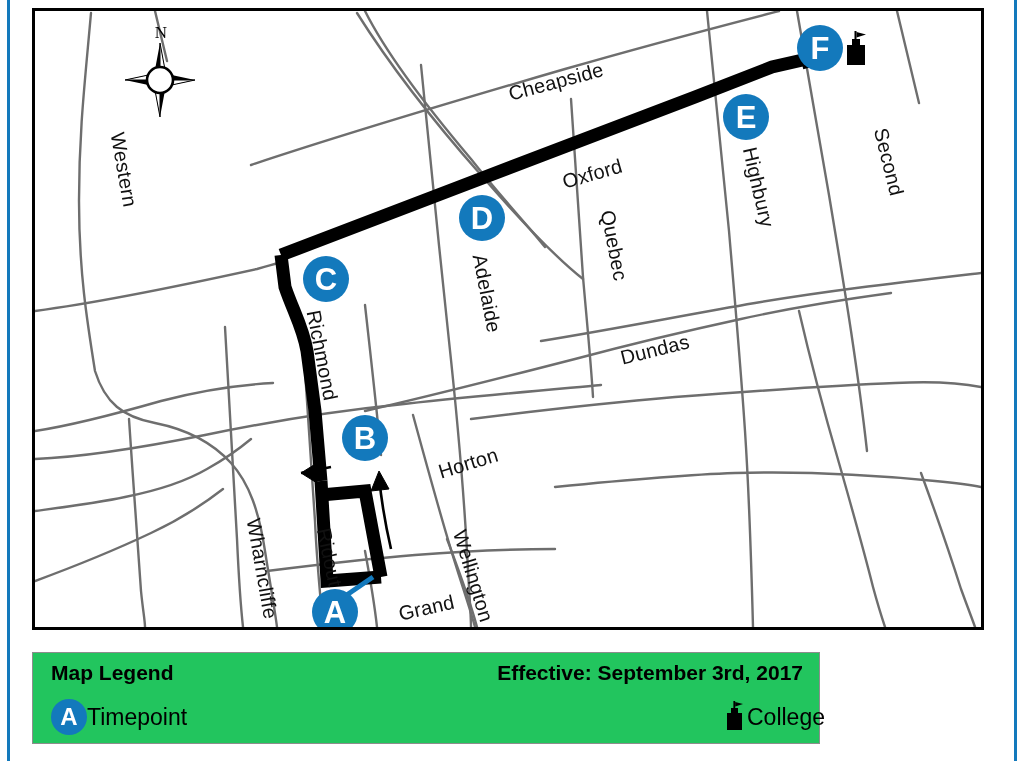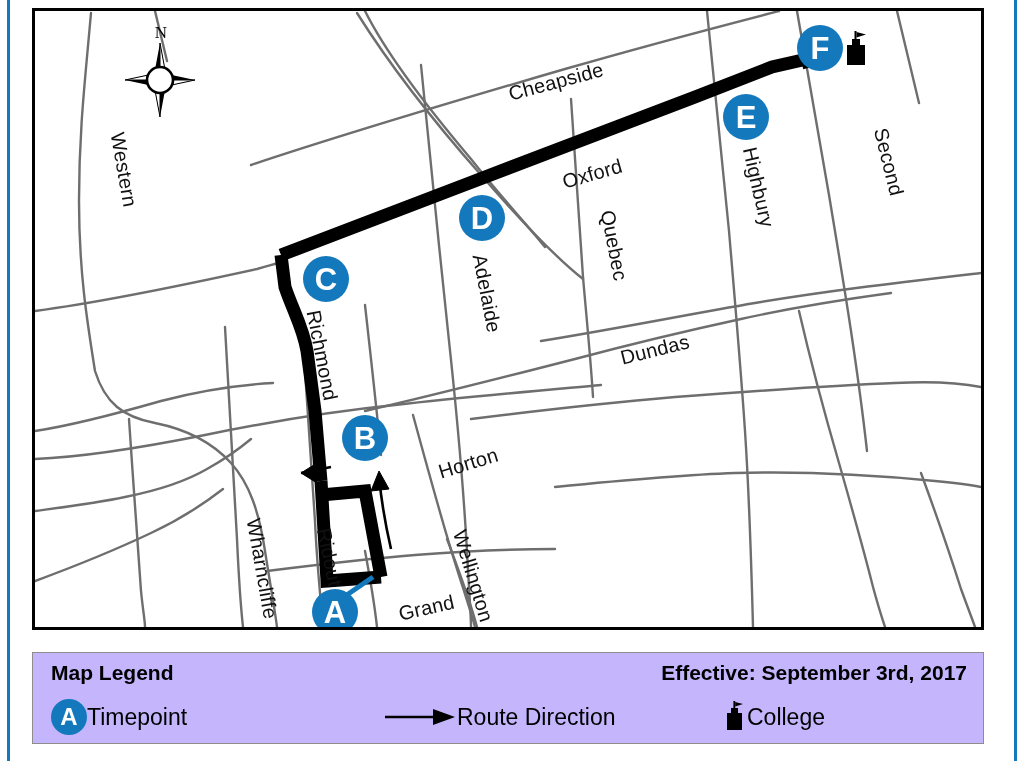--- a/index.html
+++ b/index.html
@@ -47,22 +47,22 @@
   #compass .n-label{
     position:absolute;left:28px;top:-2px;width:24px;text-align:center;
     font-family:"Liberation Serif","DejaVu Serif",serif;font-size:17px;color:#000;
   }
 
   
   #college-map{position:absolute;left:806px;top:20px;width:30px;height:38px;}
 
   
   #legend{
-    position:absolute;left:32px;top:652px;width:952px;height:92px;
-    border:1.5px solid #8d8d8d;background:#c4b5fd;box-sizing:border-box;
+    position:absolute;left:32px;top:652px;width:788px;height:92px;
+    border:1.5px solid #8d8d8d;background:#22c55e;box-sizing:border-box;
   }
   #legend-title{
     position:absolute;left:18px;top:8px;
     font-size:21px;font-weight:bold;color:#000;
   }
   #legend-effective{
     position:absolute;right:16px;top:8px;
     font-size:21px;font-weight:bold;color:#000;white-space:nowrap;
   }
   .legend-row{position:absolute;top:44px;height:40px;display:flex;align-items:center;}
@@ -244,27 +244,20 @@
     <div id="legend-title">Map Legend</div>
     <div id="legend-effective">Effective: September 3rd, 2017</div>
 
     <div class="legend-row" id="legend-item-timepoint">
       <div class="timepoint tp-legend">
         <span>A</span>
       </div>
       <span class="legend-text">Timepoint</span>
     </div>
 
-    <div class="legend-row" id="legend-item-direction">
-      <svg class="legend-arrow" viewBox="0 0 74 22">
-        <line x1="2" y1="11" x2="54" y2="11" stroke="#000" stroke-width="2.4"></line>
-        <polygon points="72,11 50,3 50,19" fill="#000"></polygon>
-      </svg>
-      <span class="legend-text">Route Direction</span>
-    </div>
 
     <div class="legend-row" id="legend-item-college">
       <svg class="legend-college" viewBox="0 0 24 32">
         <rect x="4" y="12" width="15" height="17" fill="#000"></rect>
         <rect x="8" y="7" width="7" height="6" fill="#000"></rect>
         <rect x="10.4" y="0" width="1.8" height="9" fill="#000"></rect>
         <polygon points="12.2,1 20,3 12.2,5.6" fill="#000"></polygon>
       </svg>
       <span class="legend-text">College</span>
     </div>

